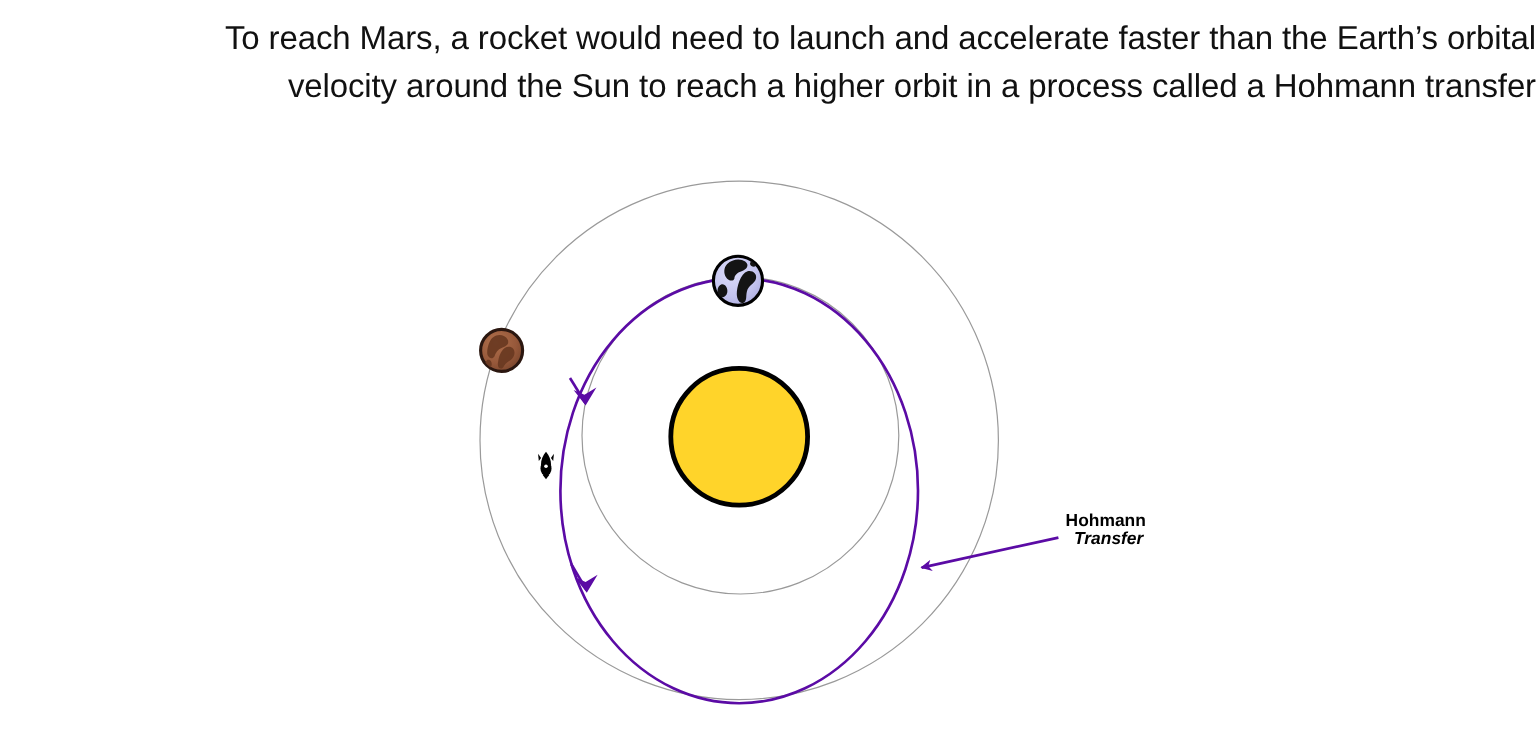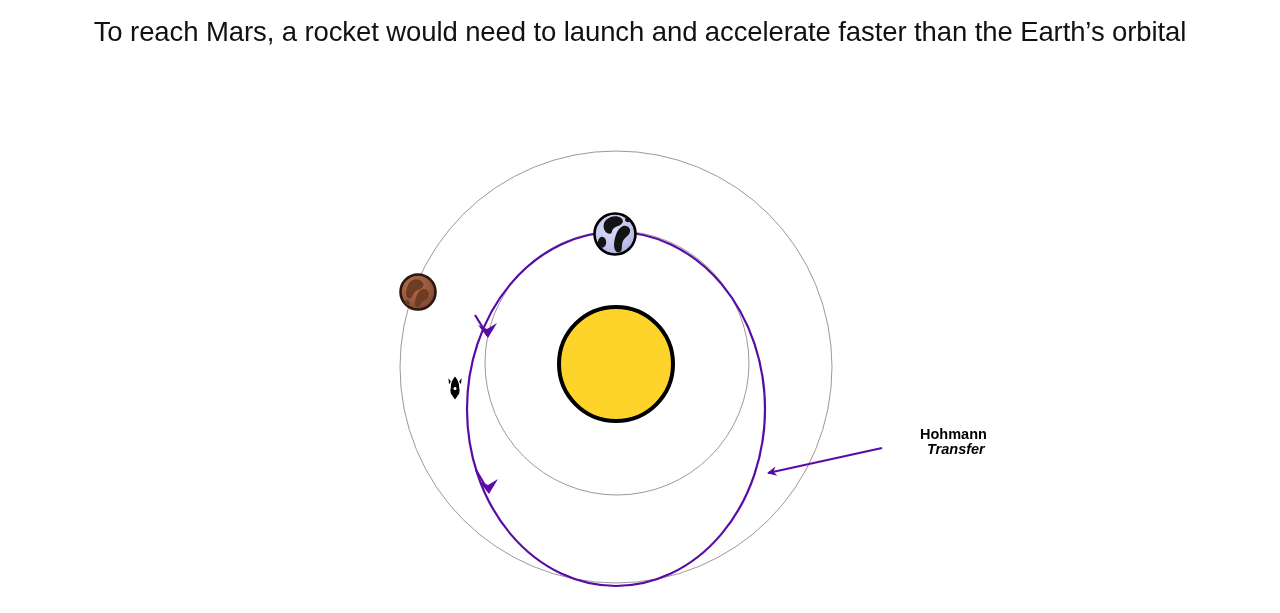--- a/index.html
+++ b/index.html
@@ -21,21 +21,21 @@
     left: 0;
     top: 0;
     width: 1280px;
     height: 613px;
   }
   .title-block {
     position: absolute;
     left: 0;
     top: 12px;
     width: 1280px;
-    text-align: center;
+    text-align: right;
     pointer-events: none;
   }
   .title-line {
     display: block;
     font-family: "Liberation Sans", sans-serif;
     font-size: 27.5px;
     line-height: 40px;
     font-weight: 400;
     color: #111111;
     letter-spacing: -0.1px;
@@ -52,30 +52,31 @@
     position: absolute;
     left: 888px;
     top: 427px;
     font-family: "Liberation Sans", sans-serif;
     font-size: 14.5px;
     font-weight: bold;
     line-height: 15px;
     color: #000000;
     white-space: nowrap;
   }
-  .callout-label span { display: block; margin-left: 32px; }
+  .callout-label span { display: block; }
   .callout-label .l2 { padding-left: 7px; font-style: italic; }
 </style>
 </head>
 <body>
 
 <div id="stage">
 
   <div class="title-block">
     <span class="title-line">To reach Mars, a rocket would need to launch and accelerate faster than the Earth’s orbital</span>
+    <span class="title-line">velocity around the Sun to reach a higher orbit in a process called a Hohmann transfer</span>
   </div>
 
   <svg id="diagram" viewBox="0 0 1280 613" xmlns="http://www.w3.org/2000/svg">
 
     <defs>
       <radialGradient id="earthShade" cx="38%" cy="33%" r="72%">
         <stop offset="0%" stop-color="#DCDCFA"></stop>
         <stop offset="70%" stop-color="#C3C3EE"></stop>
         <stop offset="100%" stop-color="#AEAEE0"></stop>
       </radialGradient>

